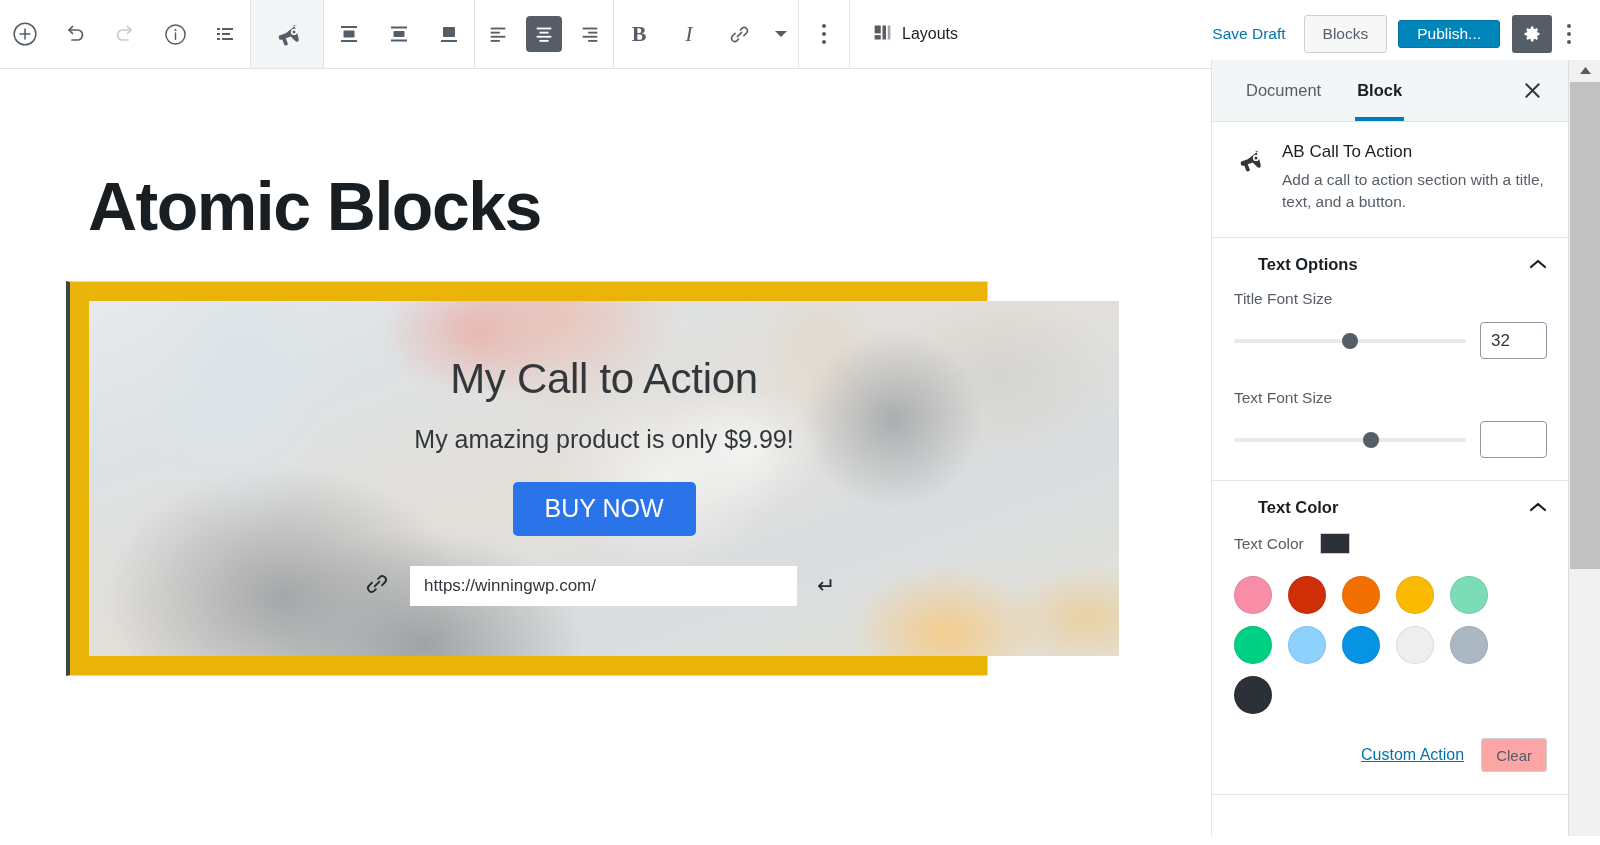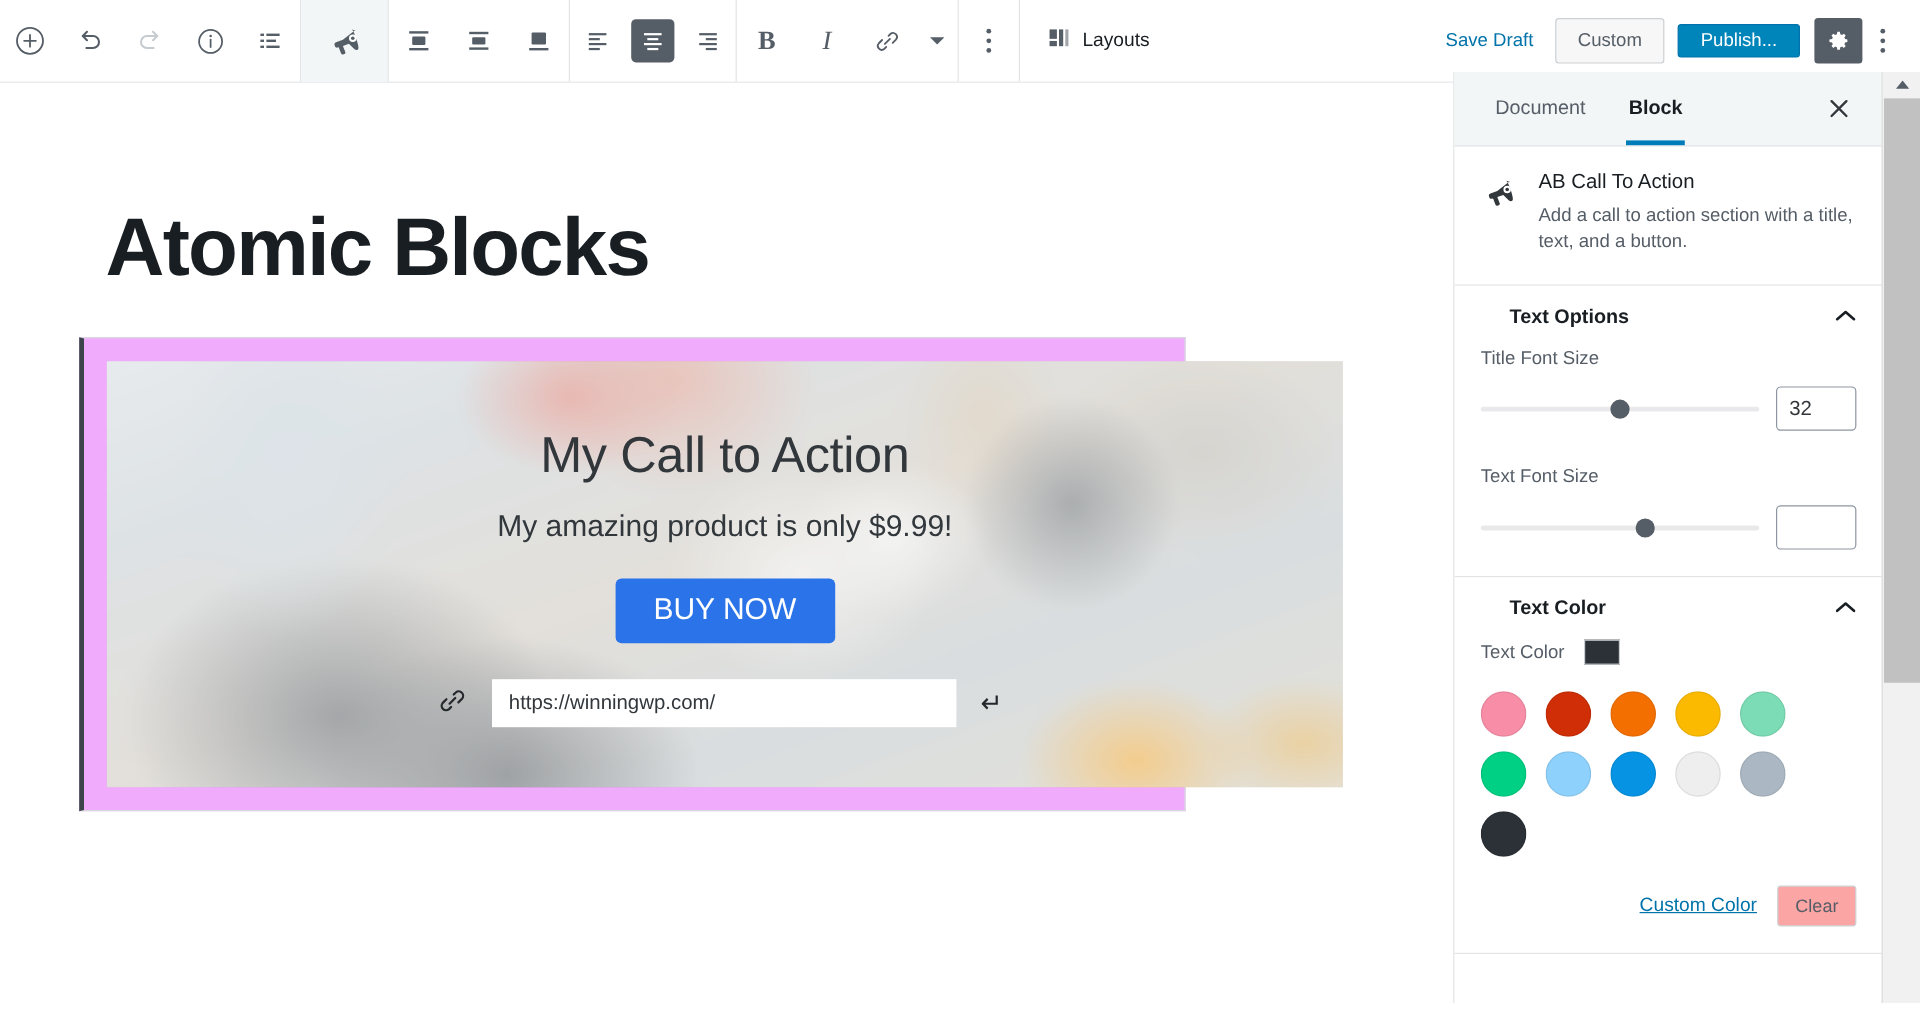--- a/index.html
+++ b/index.html
@@ -96,21 +96,21 @@
   }
   .post-title {
     position: absolute; left: 88px; top: 103px;
     font-size: 68px; font-weight: bold; color: #191e23;
     letter-spacing: -1.5px; line-height: 1;
   }
 
   .block-wrap {
     position: absolute; left: 66px; top: 212px;
     width: 922px; height: 395px;
-    background: #f0abfc;
+    background: #eab308;
     border: 1px solid #d5dadd;
     border-left: 4px solid #3c434a;
   }
   .cta-inner {
     position: absolute; left: 19px; top: 19px;
     width: 1030px; height: 355px;
     overflow: hidden;
   }
   .cta-bg {
     position: absolute; inset: 0;
@@ -464,21 +464,21 @@
           <rect x="3" y="15" width="7" height="5"></rect>
         <rect x="12" y="4" width="4" height="16"></rect>
           <rect x="18" y="4" width="3" height="16" opacity=".55"></rect>
       </svg>
     </span>
     <span>Layouts</span>
   </div>
 
   <div class="tb-right">
     <a class="save-draft">Save Draft</a>
-    <button class="btn-preview">Custom</button>
+    <button class="btn-preview">Blocks</button>
     <button class="btn-publish">Publish...</button>
     <button class="btn-gear">
       <svg width="20" height="20" viewBox="0 0 24 24" fill="#ffffff">
         <path d="M12 8.2a3.8 3.8 0 1 0 0 7.6 3.8 3.8 0 0 0 0-7.6zm0 5.9a2.1 2.1 0 1 1 0-4.2 2.1 2.1 0 0 1 0 4.2z"></path>
         <path d="M21 13.3v-2.6l-2.3-.4a7 7 0 0 0-.7-1.7l1.3-1.9-1.8-1.8-1.9 1.3a7 7 0 0 0-1.7-.7L13.5 3h-2.6l-.4 2.5a7 7 0 0 0-1.7.7L6.9 4.9 5.1 6.7l1.3 1.9a7 7 0 0 0-.7 1.7L3 10.7v2.6l2.7.4a7 7 0 0 0 .7 1.7l-1.3 1.9 1.8 1.8 1.9-1.3a7 7 0 0 0 1.7.7l.4 2.5h2.6l.4-2.5a7 7 0 0 0 1.7-.7l1.9 1.3 1.8-1.8-1.3-1.9a7 7 0 0 0 .7-1.7l2.3-.4z"></path>
       </svg>
     </button>
     <div class="btn-kebab">
       <span class="dots3">
           <i></i>
@@ -609,21 +609,21 @@
           <span class="swatch" style="background:#7bdcb5"></span>
           <span class="swatch" style="background:#00d084"></span>
           <span class="swatch" style="background:#8ed1fc"></span>
           <span class="swatch" style="background:#0693e3"></span>
           <span class="swatch" style="background:#eeeeee"></span>
           <span class="swatch" style="background:#abb8c3"></span>
           <span class="swatch" style="background:#2b3137"></span>
         </div>
 
         <div class="color-actions">
-          <a class="custom-color-link">Custom Color</a>
+          <a class="custom-color-link">Custom Action</a>
           <button class="btn-clear">Clear</button>
         </div>
 
       </div>
     </div>
 
   </div>
 
   <div class="sb-scroll-col">
     <div class="sb-scroll-up">

